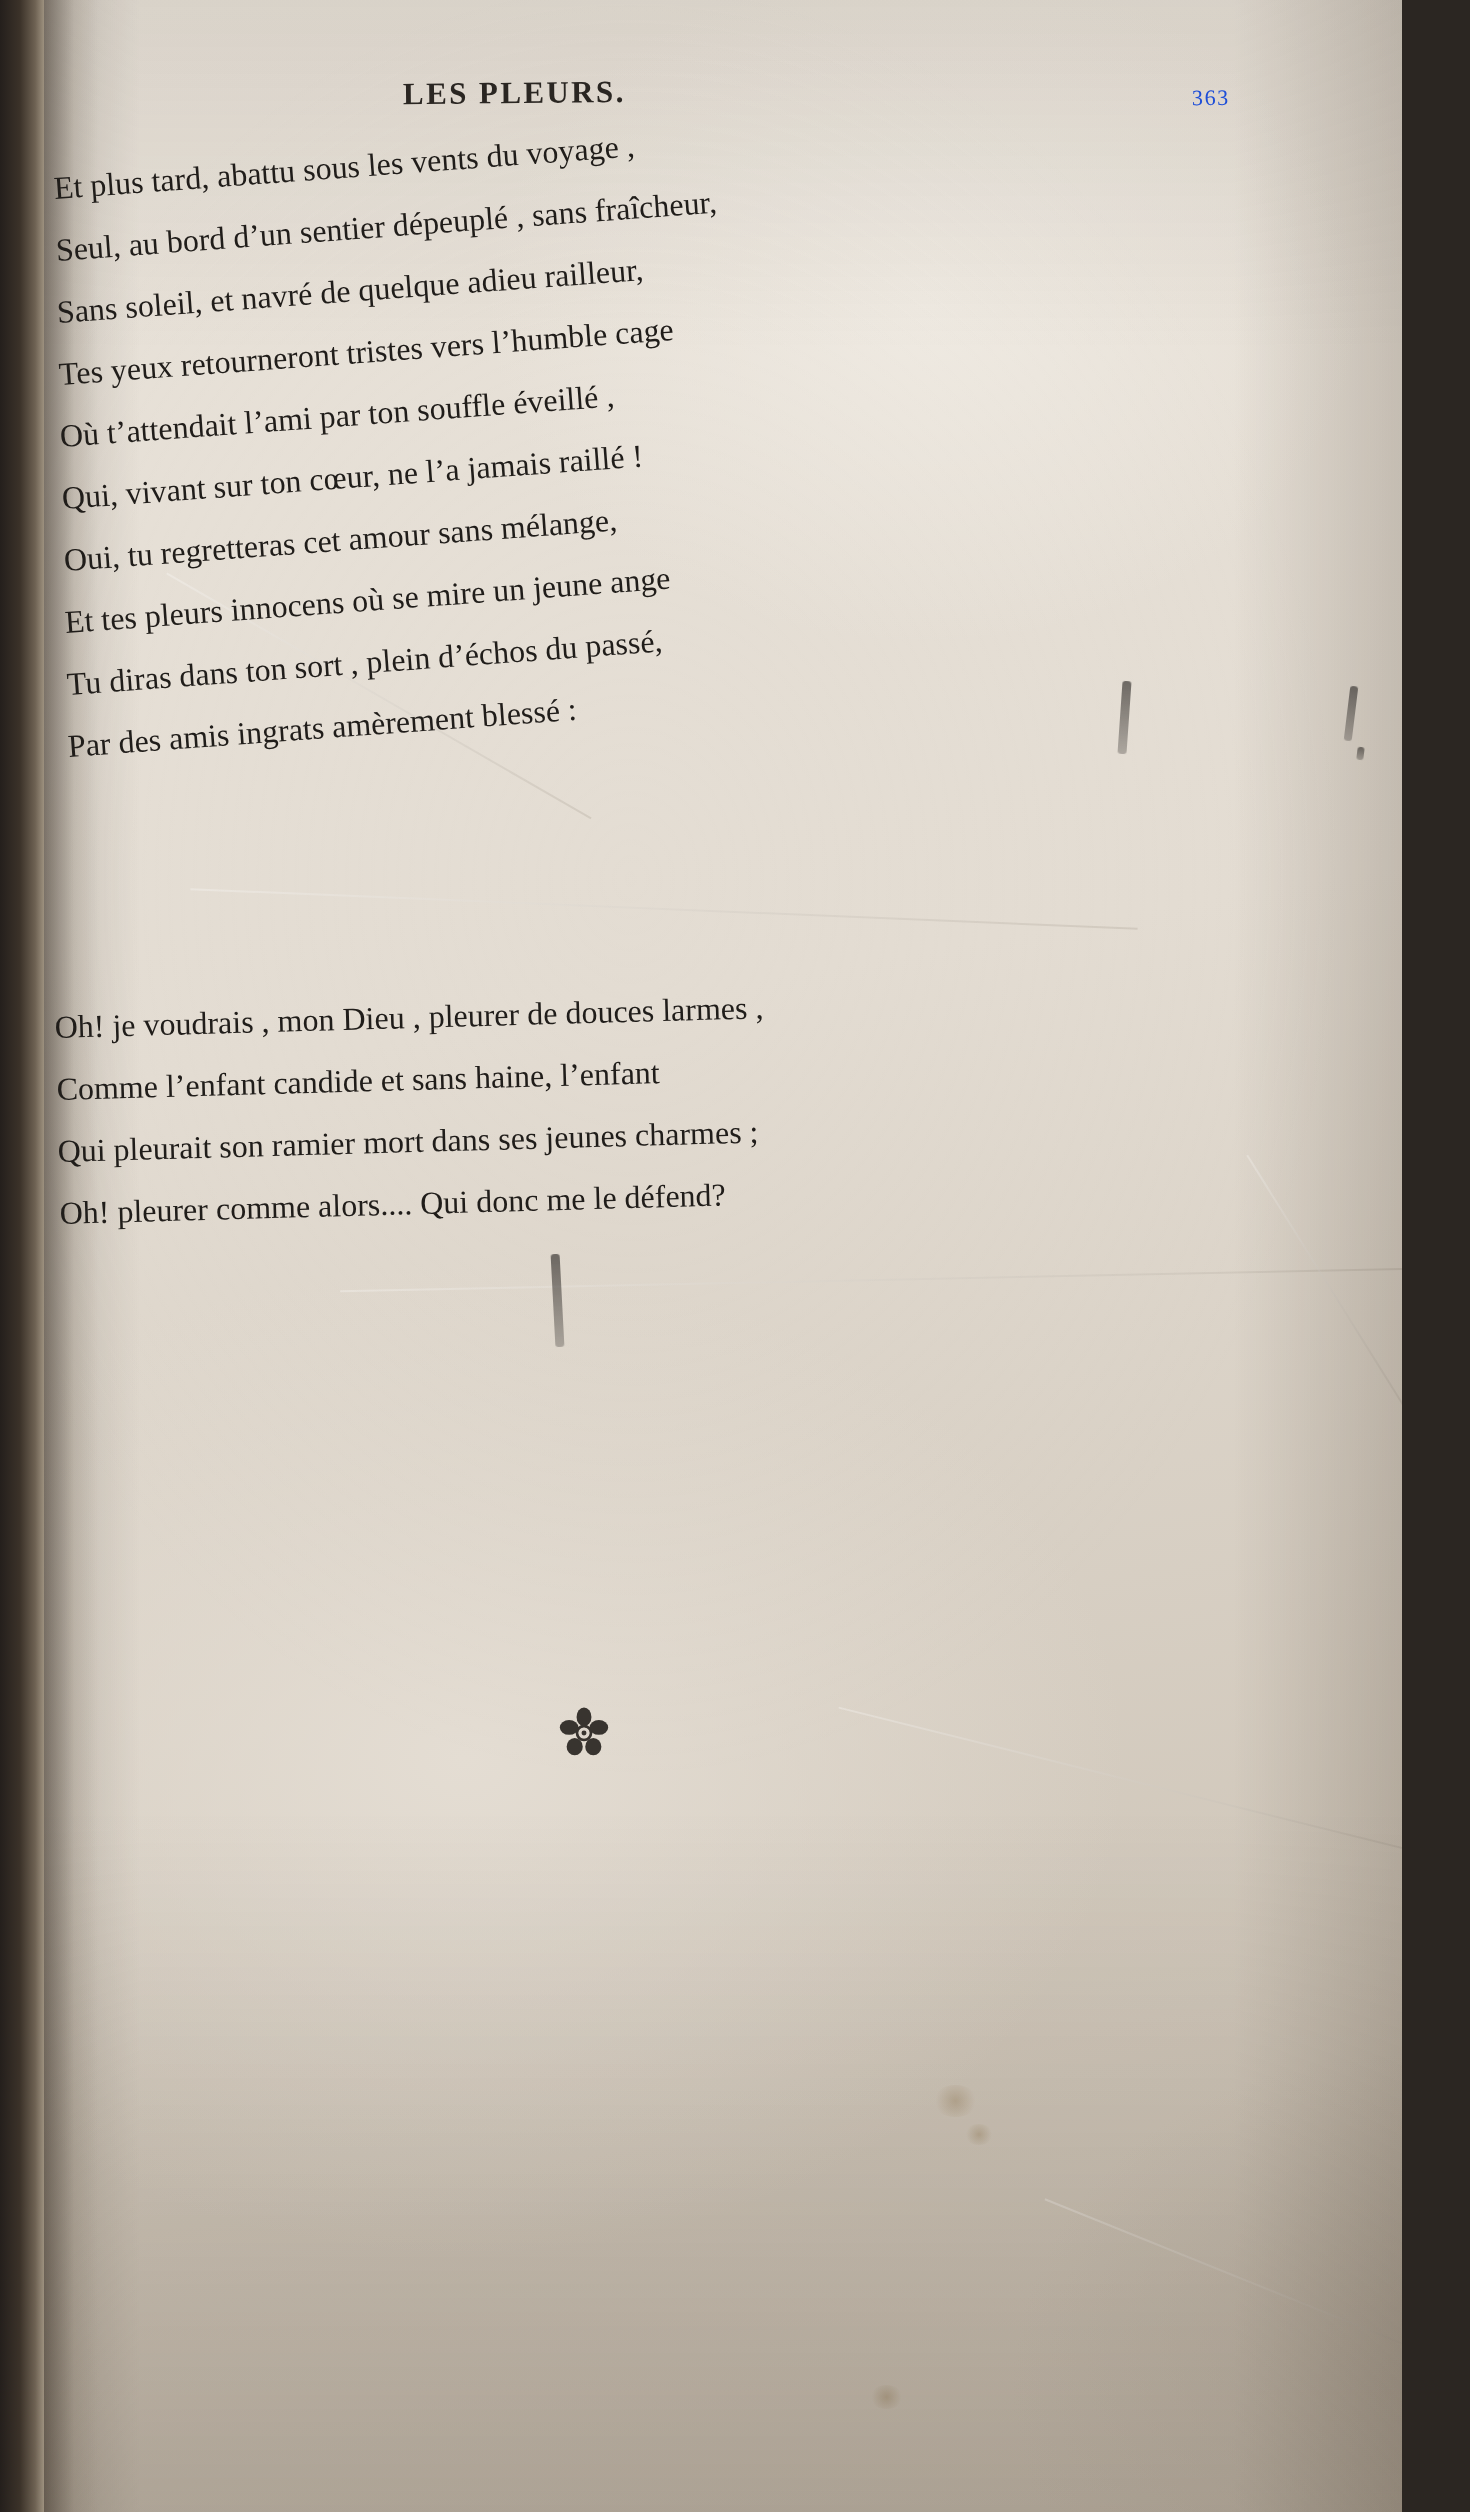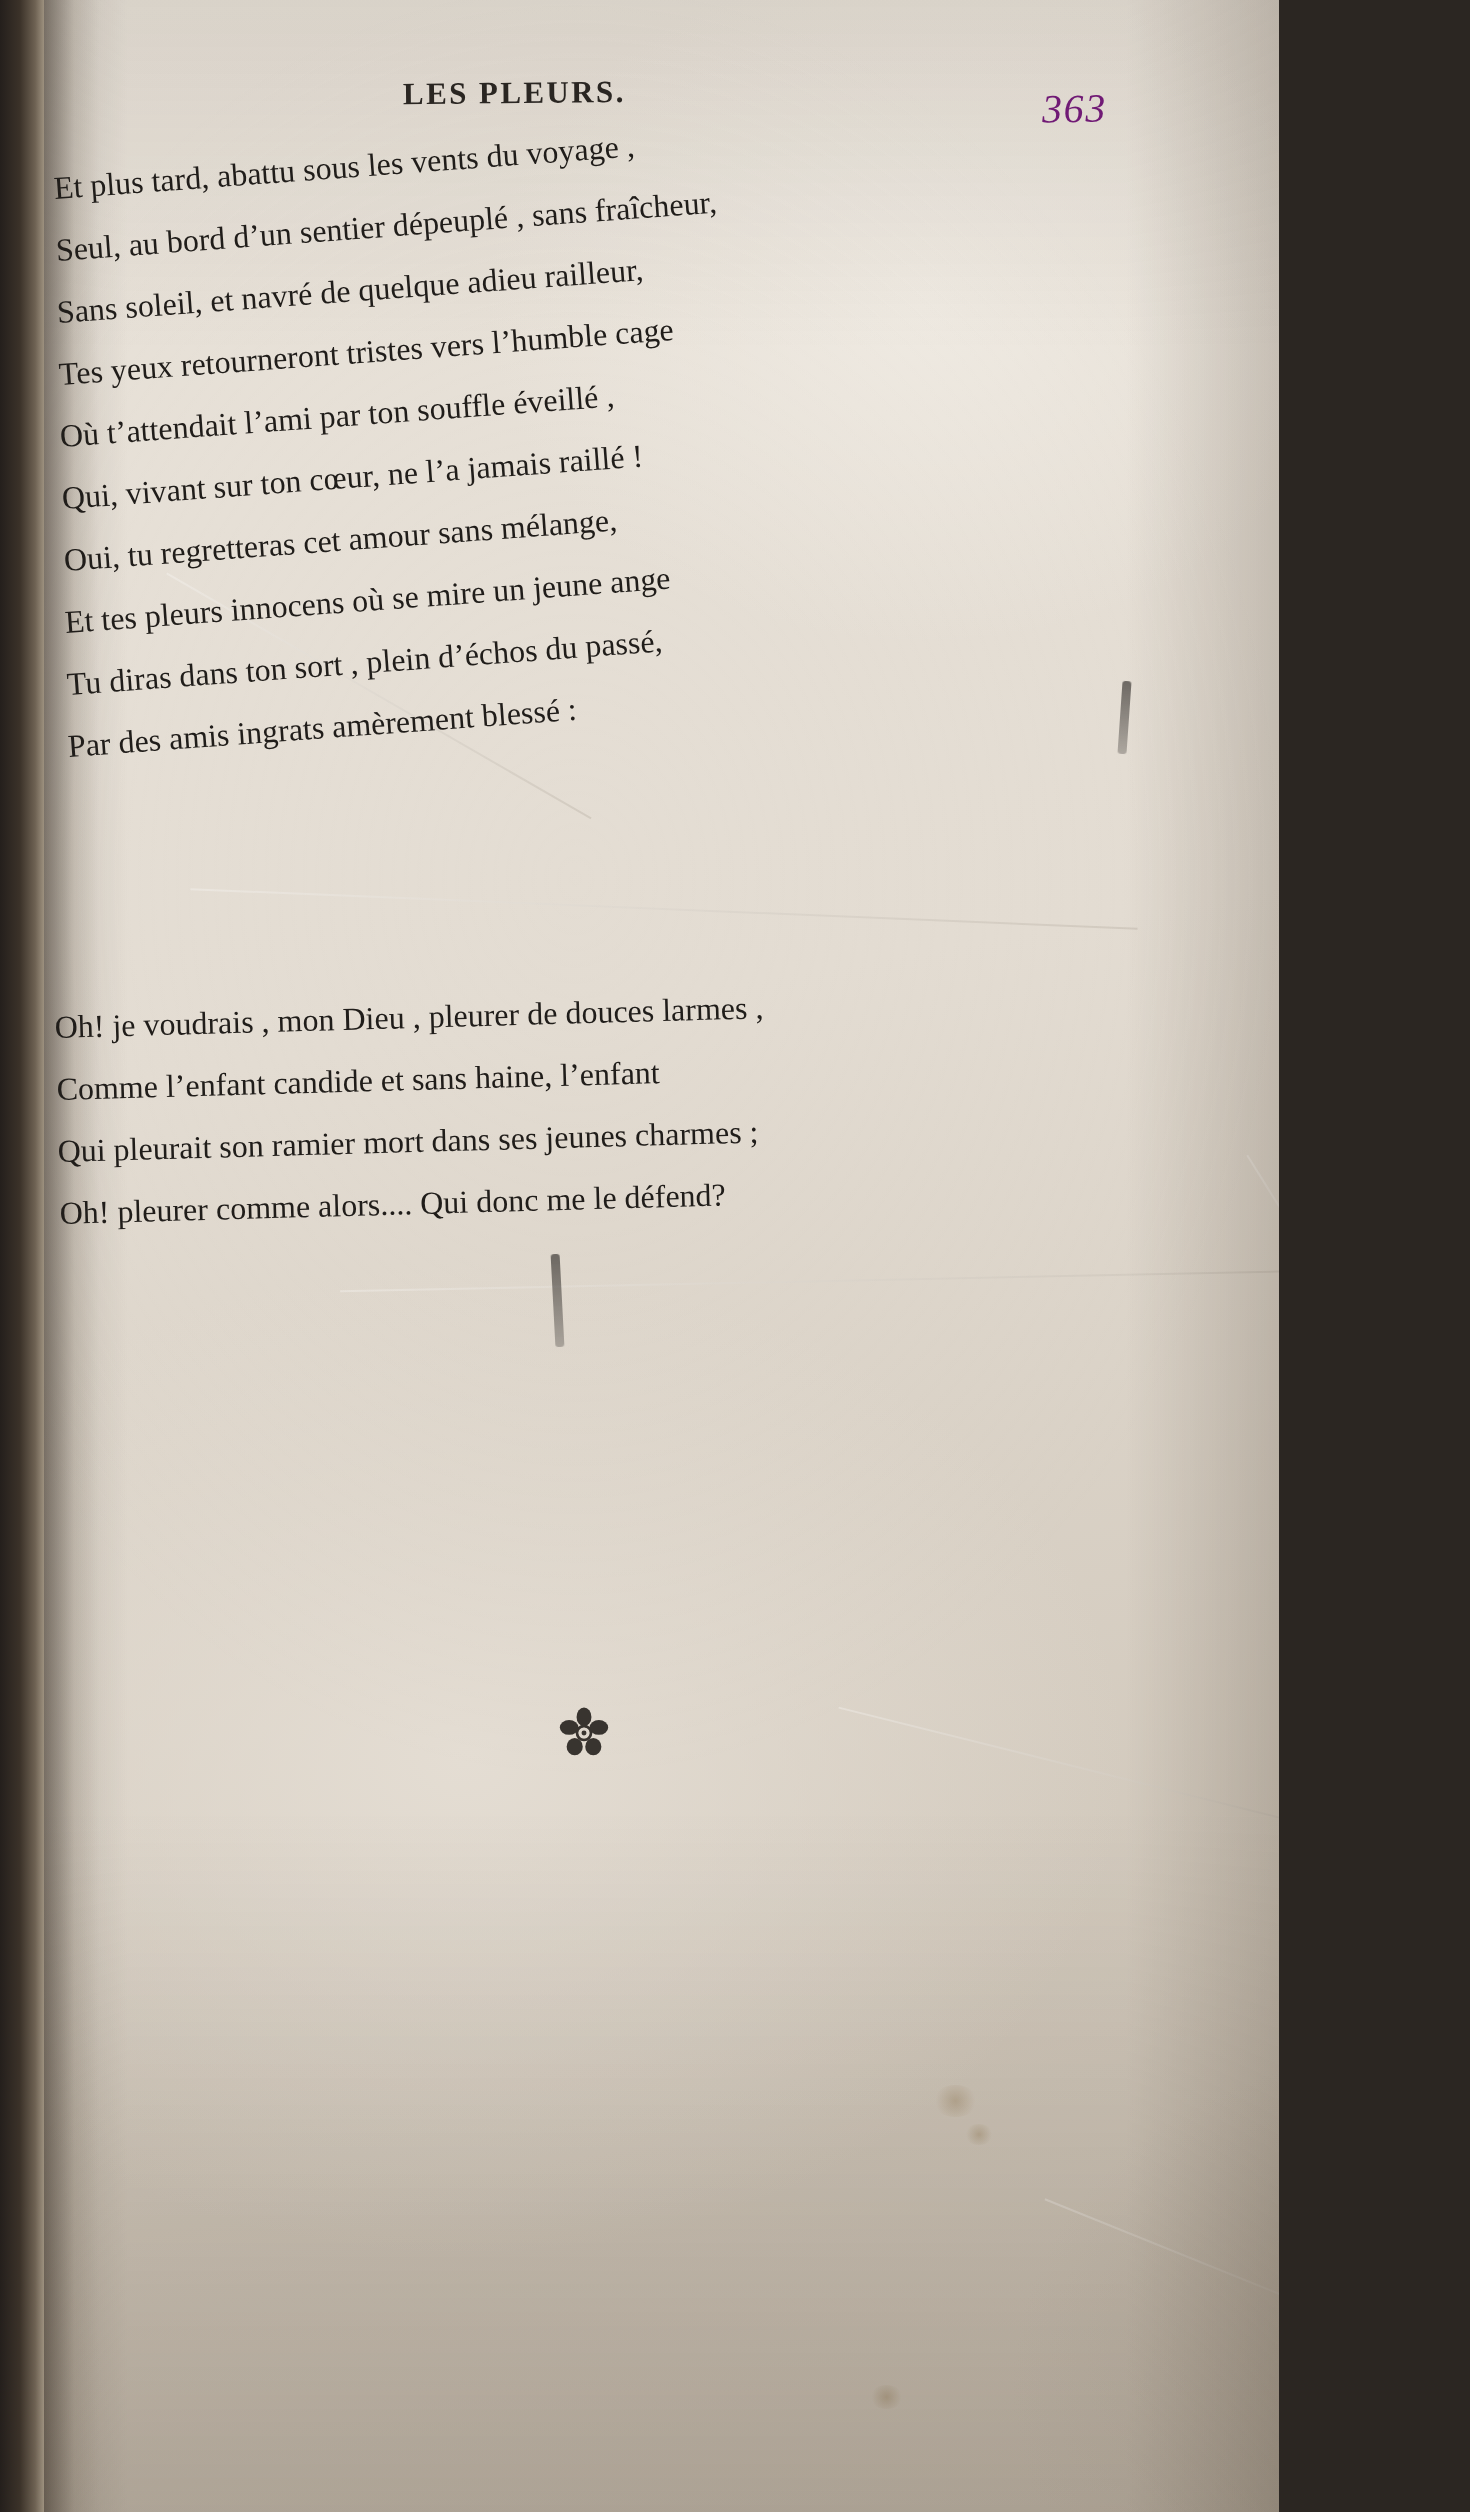--- a/index.html
+++ b/index.html
@@ -2,21 +2,21 @@
 <html style="font-size:12.6px"><head>
 <meta charset="utf-8">
 <style>
   html, body {
     margin: 0;
     padding: 0;
     background: #2b2622;
   }
   #page {
     position: relative;
-    width: 1279px;
+    width: 1402px;
     height: 2512px;
     overflow: hidden;
     background: #d6cec4;
     font-family: "Liberation Serif", serif;
   }
   
   .gutter {
     position: absolute;
     left: 0; top: 0;
     width: 44px; height: 100%;
@@ -83,25 +83,24 @@
     left: 403px; top: 75px;
     font-size: 31px;
     letter-spacing: 2.4px;
     font-weight: 600;
     color: #2a2622;
     transform: rotate(-0.6deg);
   }
   .folio {
     position: absolute;
     right: 172px; top: 85px;
-    font-size: 40px;
+    font-size: 22px;
     letter-spacing: 1.6px;
-    color: #701a75;
+    color: #1d4ed8;
     transform: rotate(-0.8deg);
-    font-style: italic;
   }
   .stanza {
     position: absolute;
     left: 55px;
     width: 1295px;
   }
   .stanza-1 { top: 172px; }
   .stanza-2 { top: 1011px; }
   .line {
     font-size: 32px;

